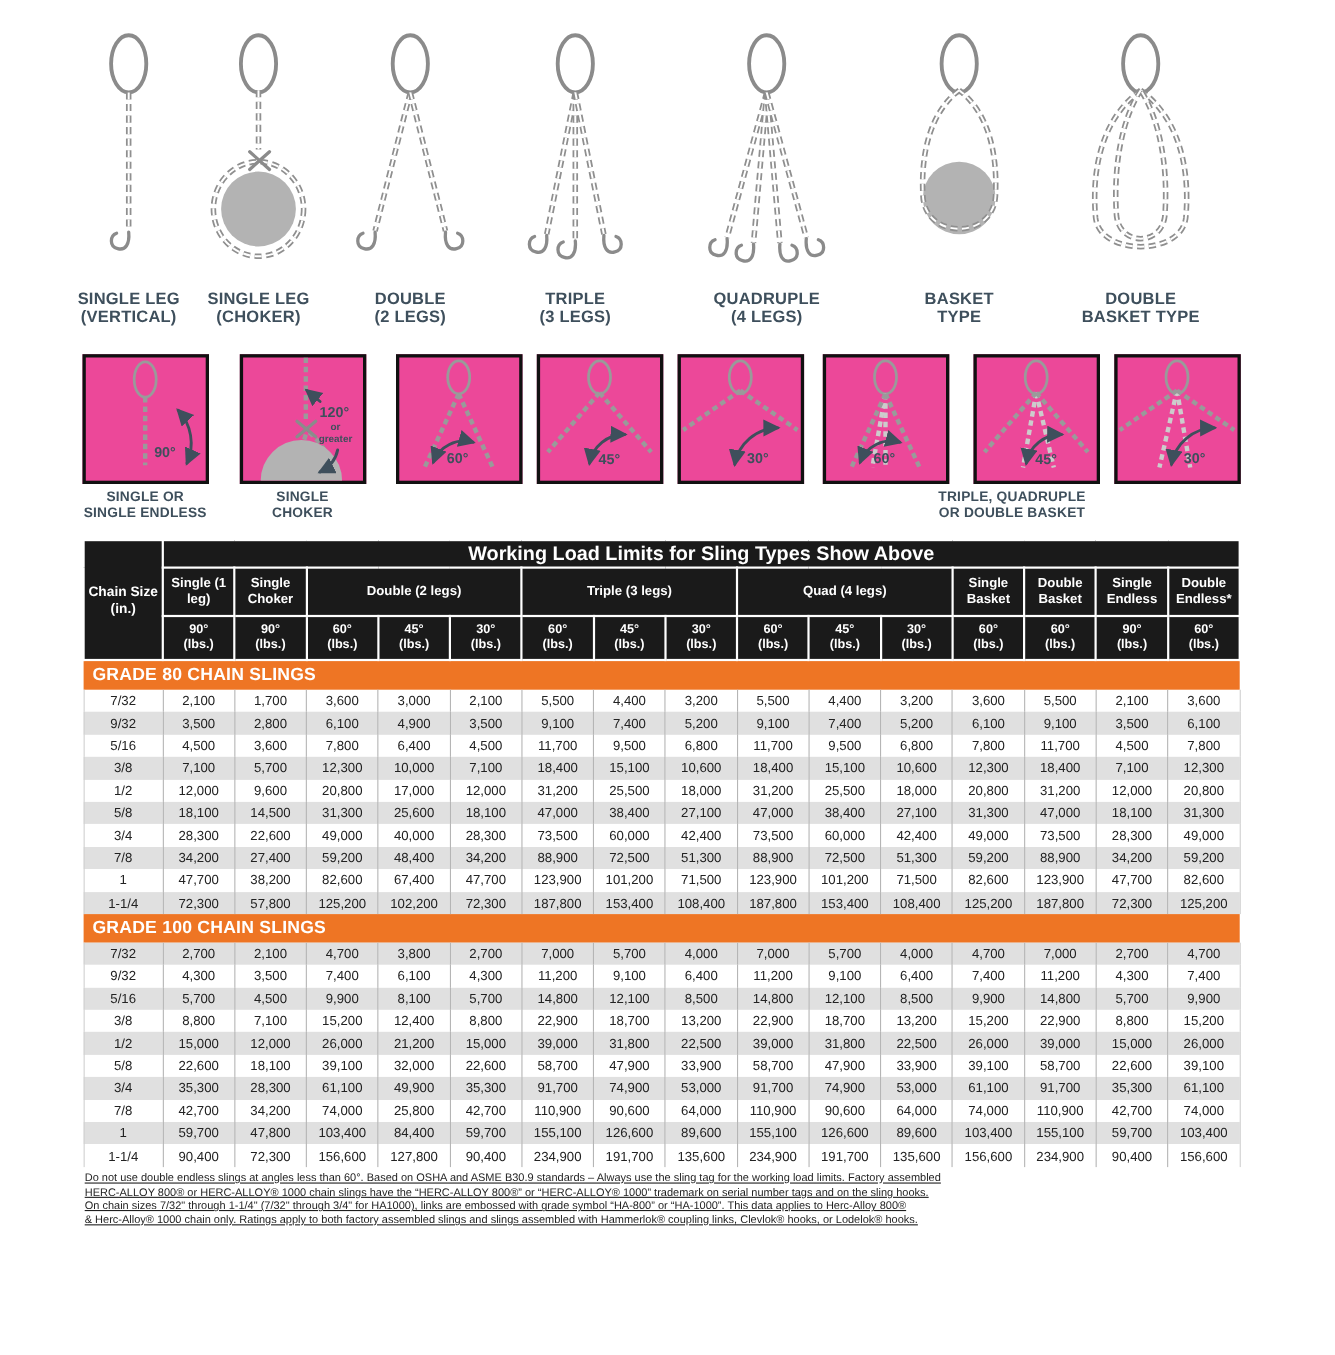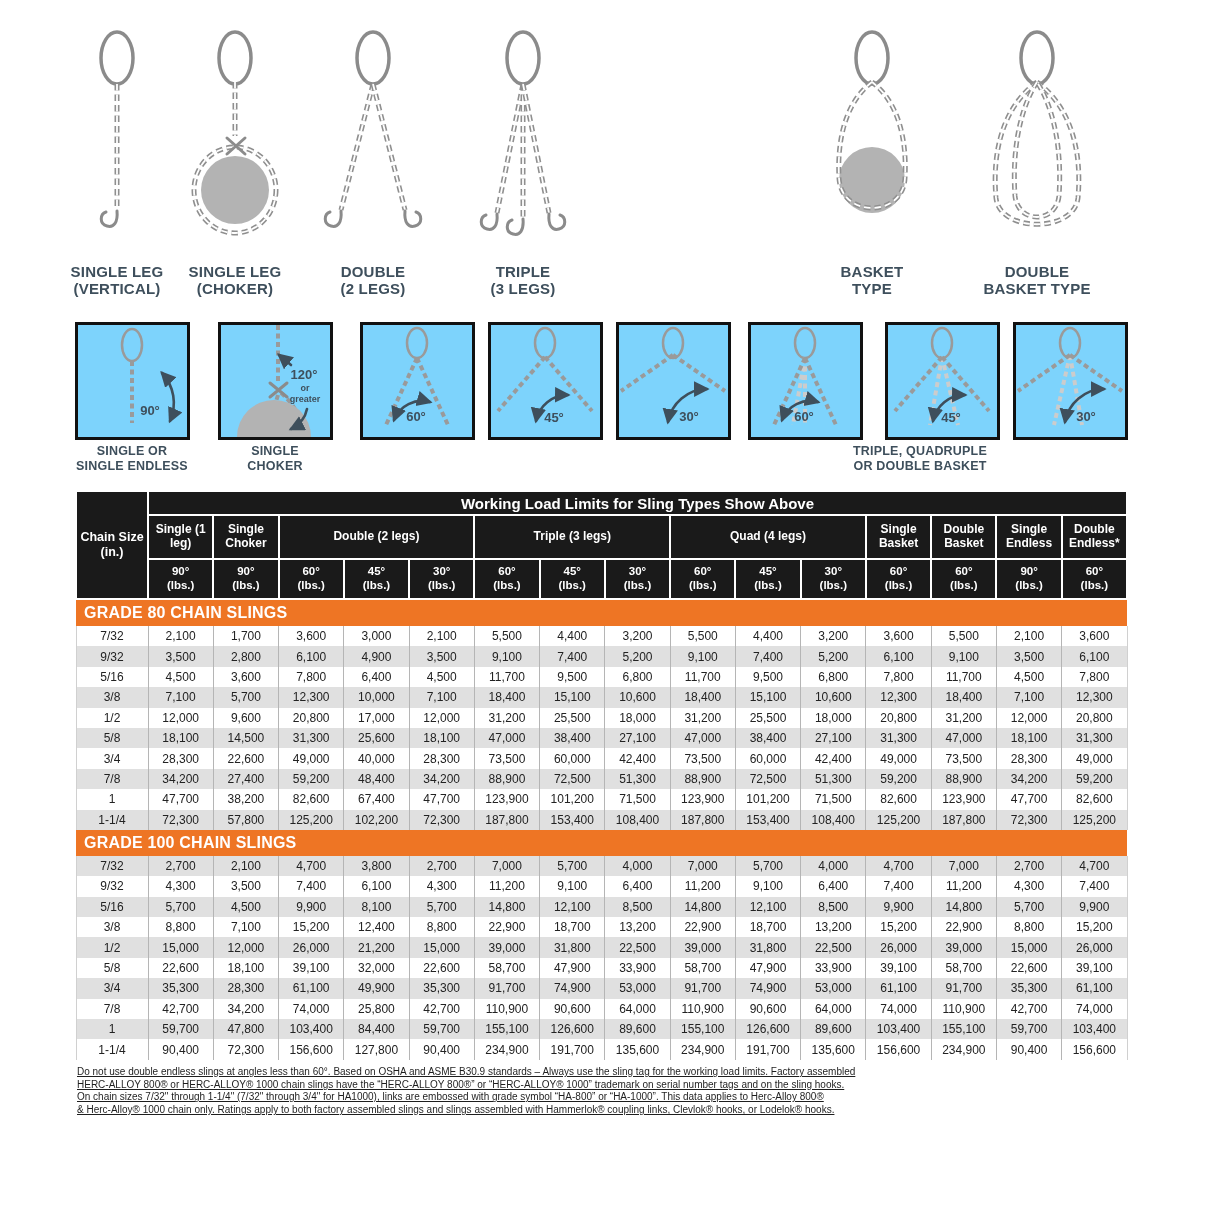--- a/index.html
+++ b/index.html
@@ -12,37 +12,37 @@
   .fig-label{position:absolute;left:0;right:0;top:236px;text-align:center;
              font-weight:700;font-size:15px;line-height:1.12;color:#3e4f5c;
              white-space:pre-line;letter-spacing:.2px;}
   .link{fill:none;stroke:#8b8b8b;stroke-width:3.5;}
   .chain{fill:none;stroke:#8f8f8f;stroke-width:5;stroke-dasharray:6.5 4;}
   .chain-in{fill:none;stroke:#fff;stroke-width:1.8;stroke-dasharray:6.5 4;}
   .hook{fill:none;stroke:#8b8b8b;stroke-width:3;stroke-linecap:round;}
   .load{fill:#b3b3b3;}
 
   
-  .abox{position:absolute;top:322px;width:109px;height:112px;border:3px solid #111;background:#7dd3fc;}
+  .abox{position:absolute;top:322px;width:109px;height:112px;border:3px solid #111;background:#ec4899;}
   .abox svg{display:block;}
   .bchain{fill:none;stroke:#9a9a9a;stroke-width:4;stroke-dasharray:5 3.5;}
   .bghost{fill:none;stroke:#cccccc;stroke-width:4;stroke-dasharray:5 3.5;}
   .blink{fill:none;stroke:#9a9a9a;stroke-width:2.5;}
   .barrow{fill:none;stroke:#3e4f5c;stroke-width:2.6;stroke-linecap:round;}
   .bangle{font-family:"Liberation Sans",sans-serif;font-weight:700;font-size:13px;fill:#3e4f5c;}
   .bsmall{font-family:"Liberation Sans",sans-serif;font-weight:700;font-size:9px;fill:#3e4f5c;}
   .angle-caption{position:absolute;top:444px;text-align:center;font-weight:700;font-size:12.5px;
                  line-height:1.18;color:#3e4f5c;white-space:pre-line;letter-spacing:.2px;}
 
   
   #wll-table{position:absolute;left:75px;top:490px;width:1053px;border-collapse:collapse;
              table-layout:fixed;}
   #wll-table th{background:#1a1a1a;color:#fff;font-weight:700;border:2px solid #fff;
                 text-align:center;vertical-align:middle;}
-  .title-th{font-size:15px;height:20px;}
+  .title-th{font-size:18px;height:20px;}
   .chain-size-th{font-size:12.5px;white-space:pre-line;line-height:1.2;}
   .group-th{font-size:12px;height:42px;line-height:1.15;padding:0 2px;}
   .angle-th{font-size:11.5px;height:36px;white-space:pre-line;line-height:1.2;}
   .banner td{background:#ee7524;color:#fff;font-weight:700;font-size:16px;text-align:left;
              padding:4px 0 4px 8px;letter-spacing:.2px;border:none;}
   .data-row td{height:20.4px;font-size:12px;color:#222;text-align:center;
                border-left:1px solid #b5b5b5;border-right:1px solid #b5b5b5;padding:0;}
   .data-row.shade td{background:#e0e0e0;}
   .data-row td:first-child{border-left:1px solid #d0d0d0;}
   .data-row td:last-child{border-right:1px solid #d0d0d0;}
@@ -119,20 +119,39 @@
       <path class="chain" d="M75,56 L101,185"></path>
         <path class="chain-in" d="M75,56 L101,185"></path>
       <use href="#ghookL" x="49" y="186"></use>
         <use href="#ghookL" x="75" y="191"></use>
         <use href="#ghookR" x="101" y="186"></use>
     </svg>
     <div class="fig-label">TRIPLE
 (3 LEGS)</div>
   </div>
 
+  <div class="fig" style="left:622px;width:150px">
+    <svg width="150" height="230" viewBox="0 0 150 230">
+      <ellipse class="link" cx="75" cy="30" rx="16" ry="26"></ellipse>
+      <path class="chain" d="M75,56 L39,188"></path>
+        <path class="chain-in" d="M75,56 L39,188"></path>
+      <path class="chain" d="M75,56 L63,193"></path>
+        <path class="chain-in" d="M75,56 L63,193"></path>
+      <path class="chain" d="M75,56 L87,193"></path>
+        <path class="chain-in" d="M75,56 L87,193"></path>
+      <path class="chain" d="M75,56 L111,188"></path>
+        <path class="chain-in" d="M75,56 L111,188"></path>
+      <use href="#ghookL" x="39" y="189"></use>
+        <use href="#ghookL" x="63" y="194"></use>
+      <use href="#ghookR" x="87" y="194"></use>
+        <use href="#ghookR" x="111" y="189"></use>
+    </svg>
+    <div class="fig-label">QUADRUPLE
+(4 LEGS)</div>
+  </div>
 
   <div class="fig" style="left:797px;width:150px">
     <svg width="150" height="230" viewBox="0 0 150 230">
       <ellipse class="link" cx="75" cy="30" rx="16" ry="26"></ellipse>
       <circle class="load" cx="75" cy="152" r="33"></circle>
       <path class="chain" d="M75,54 C49,74 40,110 42,150 C44,190 106,190 108,150 C110,110 101,74 75,54"></path>
       <path class="chain-in" d="M75,54 C49,74 40,110 42,150 C44,190 106,190 108,150 C110,110 101,74 75,54"></path>
     </svg>
     <div class="fig-label">BASKET
 TYPE</div>

